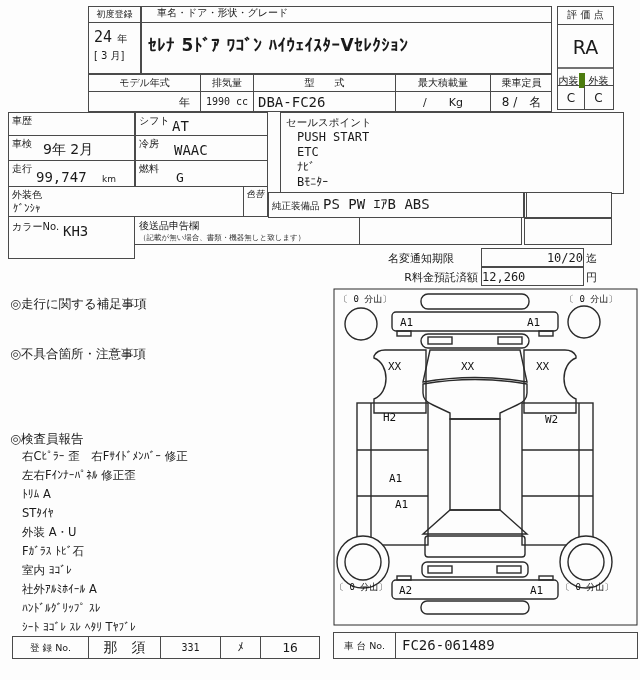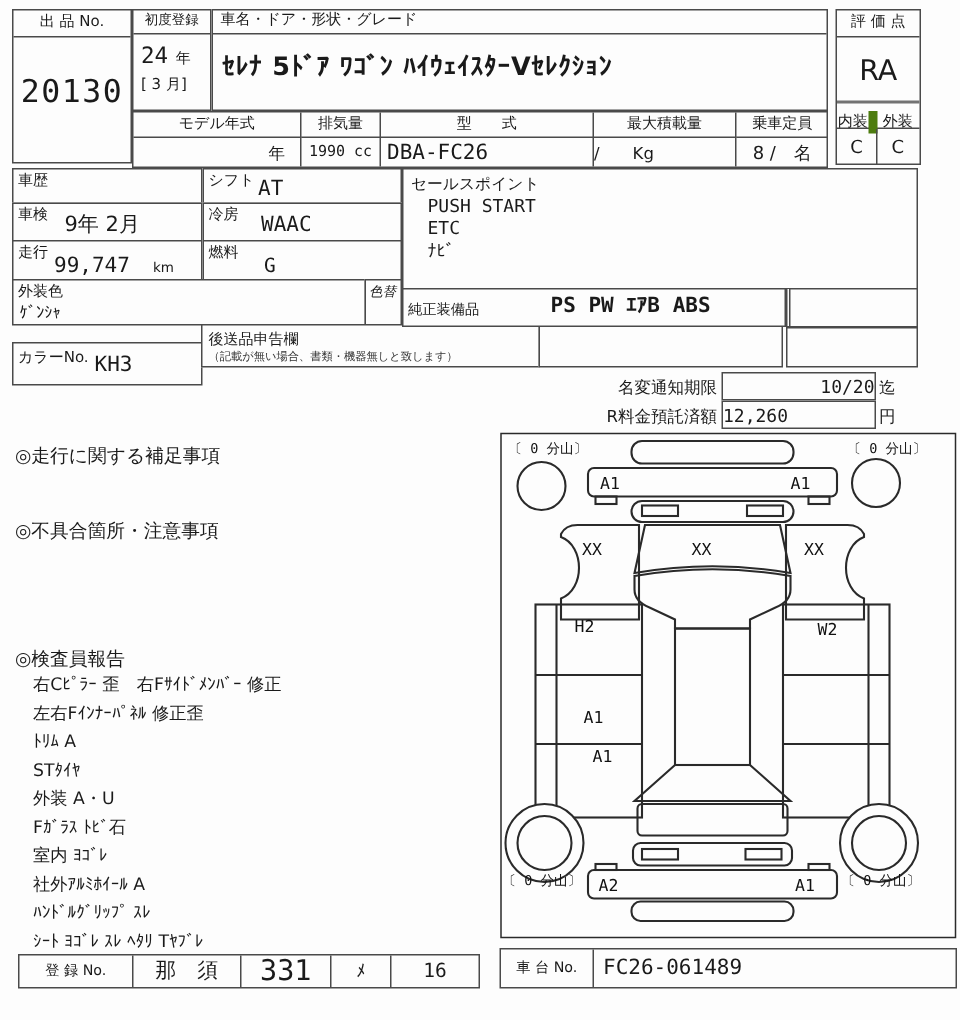--- a/index.html
+++ b/index.html
@@ -12,49 +12,45 @@
   .ctr{text-align:center;}
   .cell{position:absolute;box-sizing:border-box;border-right:1px solid #4a4a4a;}
   .hdr{border-bottom:1px solid #4a4a4a;font-size:10px;text-align:center;}
   svg text{font-family:"DejaVu Sans Mono",monospace;fill:#111;}
 </style>
 </head>
 <body>
 
 <div class="sheet">
 
-  <div class="box" style="left:8px;top:6px;width:80px;height:103px;">
-    <div class="hdr" style="height:17px;line-height:16px;">出 品 No.</div>
-    <div class="ctr mono" style="font-size:21px;margin-top:24px;letter-spacing:1px;">20130</div>
-  </div>
 
   <div class="box" style="left:88px;top:6px;width:53px;height:68px;">
     <div class="hdr" style="height:15px;line-height:14px;font-size:9px;">初度登録</div>
     <div style="padding:4px 0 0 5px;">
       <span class="mono" style="font-size:15px;">24</span>
       <span style="font-size:10px;">年</span>
       <div style="font-size:10px;margin-top:3px;">[ 3 月]</div>
     </div>
   </div>
 
   <div class="box" style="left:141px;top:6px;width:411px;height:68px;">
-    <div class="hdr" style="height:15px;line-height:14px;text-align:left;padding-left:5px;">車名・ドア・形状・グレード</div>
+    <div class="hdr" style="height:15px;line-height:14px;text-align:left;padding-left:15px;font-family:Liberation Mono, monospace;">車名・ドア・形状・グレード</div>
     <div style="font-size:17px;font-weight:bold;padding:12px 0 0 6px;letter-spacing:0.5px;">ｾﾚﾅ 5ﾄﾞｱ ﾜｺﾞﾝ ﾊｲｳｪｲｽﾀｰVｾﾚｸｼｮﾝ</div>
   </div>
 
   <div class="box" style="left:88px;top:74px;width:464px;height:38px;">
     <div class="cell hdr" style="left:0;top:0;width:112px;height:17px;line-height:16px;">モデル年式</div>
     <div class="cell hdr" style="left:112px;top:0;width:53px;height:17px;line-height:16px;">排気量</div>
     <div class="cell hdr" style="left:165px;top:0;width:142px;height:17px;line-height:16px;">型　　式</div>
     <div class="cell hdr" style="left:307px;top:0;width:95px;height:17px;line-height:16px;">最大積載量</div>
     <div class="nb hdr" style="left:402px;top:0;width:61px;height:17px;line-height:16px;">乗車定員</div>
     <div class="cell" style="left:0;top:17px;width:112px;height:19px;font-size:11px;text-align:right;padding:3px 10px 0 0;">年</div>
     <div class="cell mono" style="left:112px;top:17px;width:53px;height:19px;font-size:10px;text-align:center;padding-top:4px;">1990 cc</div>
     <div class="cell mono" style="left:165px;top:17px;width:142px;height:19px;font-size:14px;padding:2px 0 0 4px;">DBA-FC26</div>
-    <div class="cell" style="left:307px;top:17px;width:95px;height:19px;font-size:11px;padding-top:3px;">/　　Kg</div>
+    <div class="cell" style="left:307px;top:17px;width:95px;height:19px;font-size:11px;text-align:center;padding-top:3px;">/　　Kg</div>
     <div class="nb" style="left:402px;top:17px;width:61px;height:19px;font-size:12px;text-align:center;padding-top:2px;">8 /　名</div>
   </div>
 
   <div class="box" style="left:557px;top:6px;width:57px;height:104px;">
     <div class="hdr" style="height:17px;line-height:16px;">評 価 点</div>
     <div class="ctr" style="height:44px;border-bottom:2px solid #737373;font-size:19px;padding-top:11px;box-sizing:border-box;">RA</div>
     <div style="height:16px;border-bottom:1px solid #4a4a4a;">
       <span style="display:inline-block;width:27px;border-right:6px solid #4d7c0f;font-size:10px;text-align:center;line-height:15px;box-sizing:border-box;">内装</span><span style="display:inline-block;width:27px;font-size:10px;text-align:center;line-height:15px;">外装</span>
     </div>
     <div>
@@ -90,46 +86,47 @@
   </div>
 
   <div class="box" style="left:8px;top:186px;width:236px;height:31px;">
     <span class="lbl" style="position:absolute;left:3px;top:2px;">外装色</span>
     <span style="position:absolute;left:4px;top:15px;font-size:11px;">ｹﾞﾝｼｬ</span>
   </div>
   <div class="box" style="left:243px;top:186px;width:25px;height:31px;font-style:italic;">
     <span style="position:absolute;left:2px;top:1px;font-size:9px;">色替</span>
   </div>
 
-  <div class="box" style="left:8px;top:216px;width:127px;height:29px;margin-top:12px;">
+  <div class="box" style="left:8px;top:216px;width:127px;height:43px;">
     <span class="lbl" style="position:absolute;left:3px;top:4px;">カラーNo.</span>
     <span class="mono" style="position:absolute;left:54px;top:6px;font-size:14px;">KH3</span>
   </div>
 
   <div class="box" style="left:134px;top:216px;width:226px;height:29px;">
     <div style="font-size:10px;padding:2px 0 0 4px;">後送品申告欄</div>
     <div style="font-size:7.5px;padding-left:4px;color:#333;">（記載が無い場合、書類・機器無しと致します）</div>
   </div>
   <div class="box" style="left:359px;top:217px;width:163px;height:28px;"></div>
   <div class="box" style="left:524px;top:218px;width:88px;height:27px;"></div>
 
-  <div class="box" style="left:268px;top:112px;width:344px;height:82px;">
+  <div class="box" style="left:280px;top:112px;width:344px;height:82px;">
     <div style="font-size:10.5px;padding:3px 0 0 5px;">セールスポイント</div>
     <div class="mono" style="font-size:12px;line-height:15px;padding-left:16px;">PUSH START</div>
     <div class="mono" style="font-size:12px;line-height:15px;padding-left:16px;">ETC</div>
     <div class="mono" style="font-size:12px;line-height:15px;padding-left:16px;">ﾅﾋﾞ</div>
+    <div class="mono" style="font-size:12px;line-height:15px;padding-left:16px;">Bﾓﾆﾀｰ</div>
   </div>
 
   <div class="box" style="left:268px;top:192px;width:256px;height:26px;">
     <span style="position:absolute;left:3px;top:7px;font-size:9.5px;">純正装備品</span>
-    <span class="mono" style="position:absolute;left:54px;top:3px;font-size:14px;font-weight:bold;margin-left:44px;">PS PW ｴｱB ABS</span>
+    <span class="mono" style="position:absolute;left:54px;top:3px;font-size:14px;font-weight:normal;">PS PW ｴｱB ABS</span>
   </div>
   <div class="box" style="left:524px;top:192px;width:88px;height:26px;border-left:3px double #4a4a4a;"></div>
 
-  <div class="nb" style="left:388px;top:251px;width:90px;text-align:right;font-size:11px;">名変通知期限</div>
+  <div class="nb" style="left:388px;top:251px;width:90px;text-align:left;font-size:11px;">名変通知期限</div>
   <div class="box mono" style="left:481px;top:248px;width:103px;height:19px;font-size:12px;text-align:right;padding:2px 0 0 0;">10/20</div>
   <div class="nb" style="left:586px;top:251px;font-size:11px;">迄</div>
   <div class="nb" style="left:384px;top:270px;width:94px;text-align:right;font-size:11px;">R料金預託済額</div>
   <div class="box mono" style="left:481px;top:267px;width:103px;height:19px;font-size:12px;text-align:left;padding:2px 6px 0 0;">12,260</div>
   <div class="nb" style="left:586px;top:270px;font-size:11px;">円</div>
 
   <div class="nb" style="left:10px;top:296px;font-size:12.5px;">◎走行に関する補足事項</div>
   <div class="nb" style="left:10px;top:346px;font-size:12.5px;">◎不具合箇所・注意事項</div>
   <div class="nb" style="left:10px;top:431px;font-size:12.5px;">◎検査員報告</div>
   <div class="nb" style="left:22px;top:447px;width:300px;font-size:11.5px;line-height:19px;">
@@ -208,21 +205,21 @@
     <text x="212" y="135" font-size="11">W2</text>
     <text x="56" y="194" font-size="11">A1</text>
     <text x="62" y="220" font-size="11">A1</text>
     <text x="66" y="306" font-size="11">A2</text>
     <text x="197" y="306" font-size="11">A1</text>
   </svg>
 
   <div class="box" style="left:12px;top:636px;width:308px;height:23px;">
     <div class="cell ctr" style="left:0;top:0;width:76px;height:21px;font-size:9.5px;line-height:21px;">登 録 No.</div>
     <div class="cell ctr" style="left:76px;top:0;width:72px;height:21px;font-size:14px;line-height:20px;">那　須</div>
-    <div class="cell ctr mono" style="left:148px;top:0;width:60px;height:21px;font-size:19px;line-height:21px;">331</div>
+    <div class="cell ctr mono" style="left:148px;top:0;width:60px;height:21px;font-size:10px;line-height:21px;">331</div>
     <div class="cell ctr" style="left:208px;top:0;width:40px;height:21px;font-size:12px;line-height:21px;">ﾒ</div>
     <div class="nb ctr mono" style="left:248px;top:0;width:58px;height:21px;font-size:13px;line-height:21px;">16</div>
   </div>
   <div class="box" style="left:333px;top:632px;width:305px;height:27px;">
     <div class="cell ctr" style="left:0;top:0;width:62px;height:25px;font-size:9.5px;line-height:25px;">車 台 No.</div>
     <div class="nb mono" style="left:68px;top:4px;font-size:14px;">FC26-061489</div>
   </div>
 
 </div>
 

